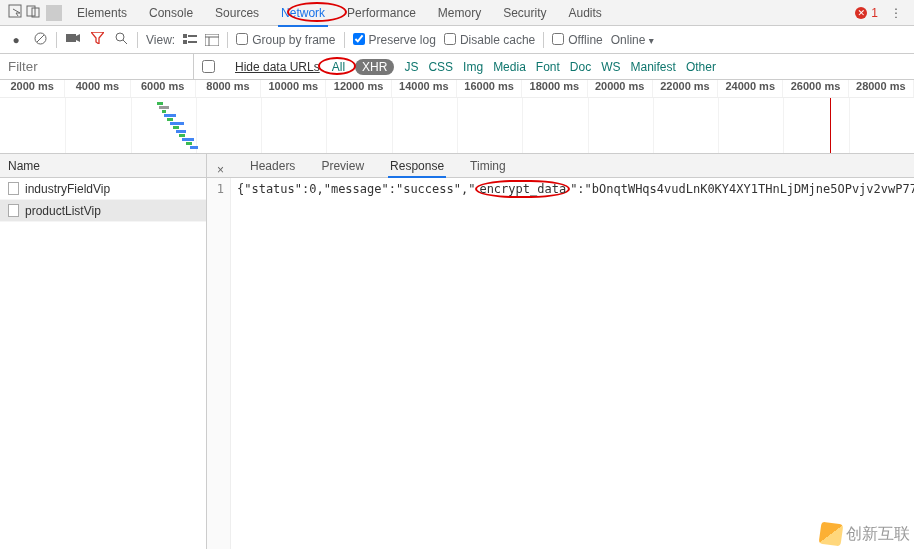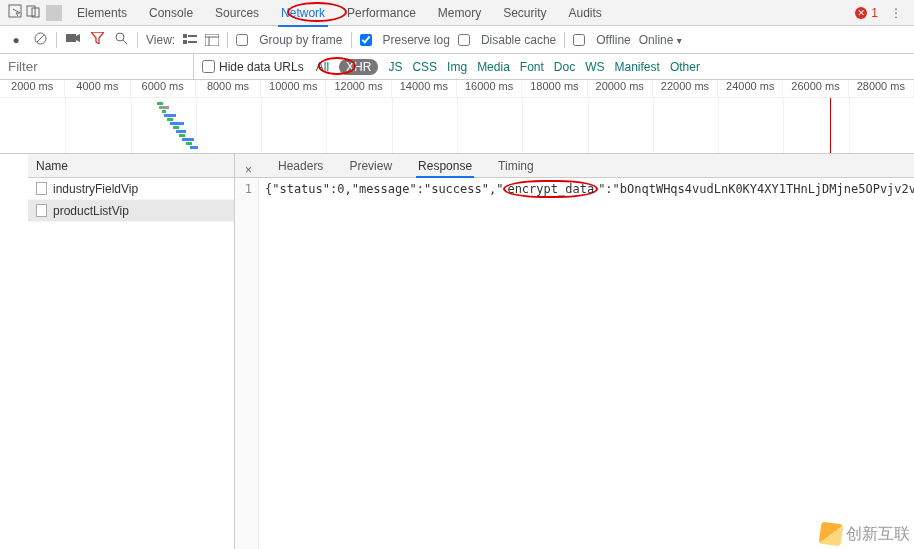--- a/index.html
+++ b/index.html
@@ -20,46 +20,46 @@
   .err-badge .cnt { color:#d93025; font-size:12px; }
   .menu-dots{ padding:0 6px; color:#555;}
 
   
   .toolbar {
     display: flex; align-items: center; height: 28px; padding: 0 8px;
     border-bottom: 1px solid #ccc; gap: 8px; color:#5f6368; background:#fff;
   }
   .toolbar .ico { width:16px; text-align:center; }
   .toolbar .sep { width:1px; height:16px; background:#ccc; }
-  .toolbar label { display:flex; align-items:center; gap:11px; }
+  .toolbar label { display:flex; gap:4px; }
   .toolbar input[type=checkbox]{ width:12px; height:12px;}
   .toolbar .view-ico{ width:14px; height:12px; display:inline-block;}
   .toolbar .caret{ font-size:10px;}
 
   
   .filterbar {
     display:flex; height:26px; border-bottom:1px solid #ccc; background:#fff;
   }
   .filter-input { flex: 0 0 182px; height:100%; padding:0 8px; border:none; border-right:1px solid #ccc; color:#999; outline:none;}
-  .hide-urls { display:flex; align-items:center; gap:4px; padding:0 8px;}
+  .hide-urls { display:flex; align-items:center; gap:20px; padding:0 8px;text-decoration:underline;}
   .type-filters { display:flex; align-items:center; gap:10px; padding:0 4px; position:relative;}
   .type-filters span{ color:#0f766e; cursor:default;}
   .type-filters .sel{ background:#777; color:#fff; padding:1px 7px; border-radius:8px;}
 
   
   .timeline { height: 74px; border-bottom:1px solid #ccc; position:relative; overflow:hidden;}
   .time-hdr { display:flex; height:18px; border-bottom:1px solid #eee; font-size:11px; color:#555;}
-  .time-hdr div{ flex:1; text-align:center; border-right:1px solid #f2f2f2;}
+  .time-hdr div{ flex:1; text-align:center; border-right:1px solid #f2f2f2;font-weight:bold;}
   .time-body{ position:relative; height:56px;}
   .time-body .grid{ position:absolute; top:0; bottom:0; border-right:1px solid #f2f2f2;}
   .wf-bar { position:absolute; height:3px;}
   .red-line{ position:absolute; top:0; bottom:0; width:1px; background:#c00;}
 
   
-  .main { display:flex; height: calc(549px - 26px - 28px - 26px - 74px); padding-left: 28px; }
+  .main { display:flex; height: calc(549px - 26px - 28px - 26px - 74px); }
   .left-pane { width:207px; border-right:1px solid #ccc; display:flex; flex-direction:column;}
   .name-hdr{ height:24px; border-bottom:1px solid #ccc; padding:0 8px; display:flex; align-items:center; background:#f3f3f3; font-size:12px; color:#333;}
   .name-list{ flex:1; overflow:auto;}
   .name-item{ display:flex; align-items:center; gap:6px; height:22px; padding:0 8px; border-bottom:1px solid #f5f5f5;}
   .name-item .doc-ico{ width:11px; height:13px; border:1px solid #aaa; background:#fff; position:relative;}
   .name-item.selected{ background:#e8e8e8;}
 
   .right-pane { flex:1; display:flex; flex-direction:column; overflow:hidden;}
   .detail-tabs{ height:24px; display:flex; align-items:flex-end; gap:18px; padding:0 10px; border-bottom:1px solid #ccc; background:#f3f3f3;}
   .detail-tabs .close{ color:#666; padding-right:6px;}

